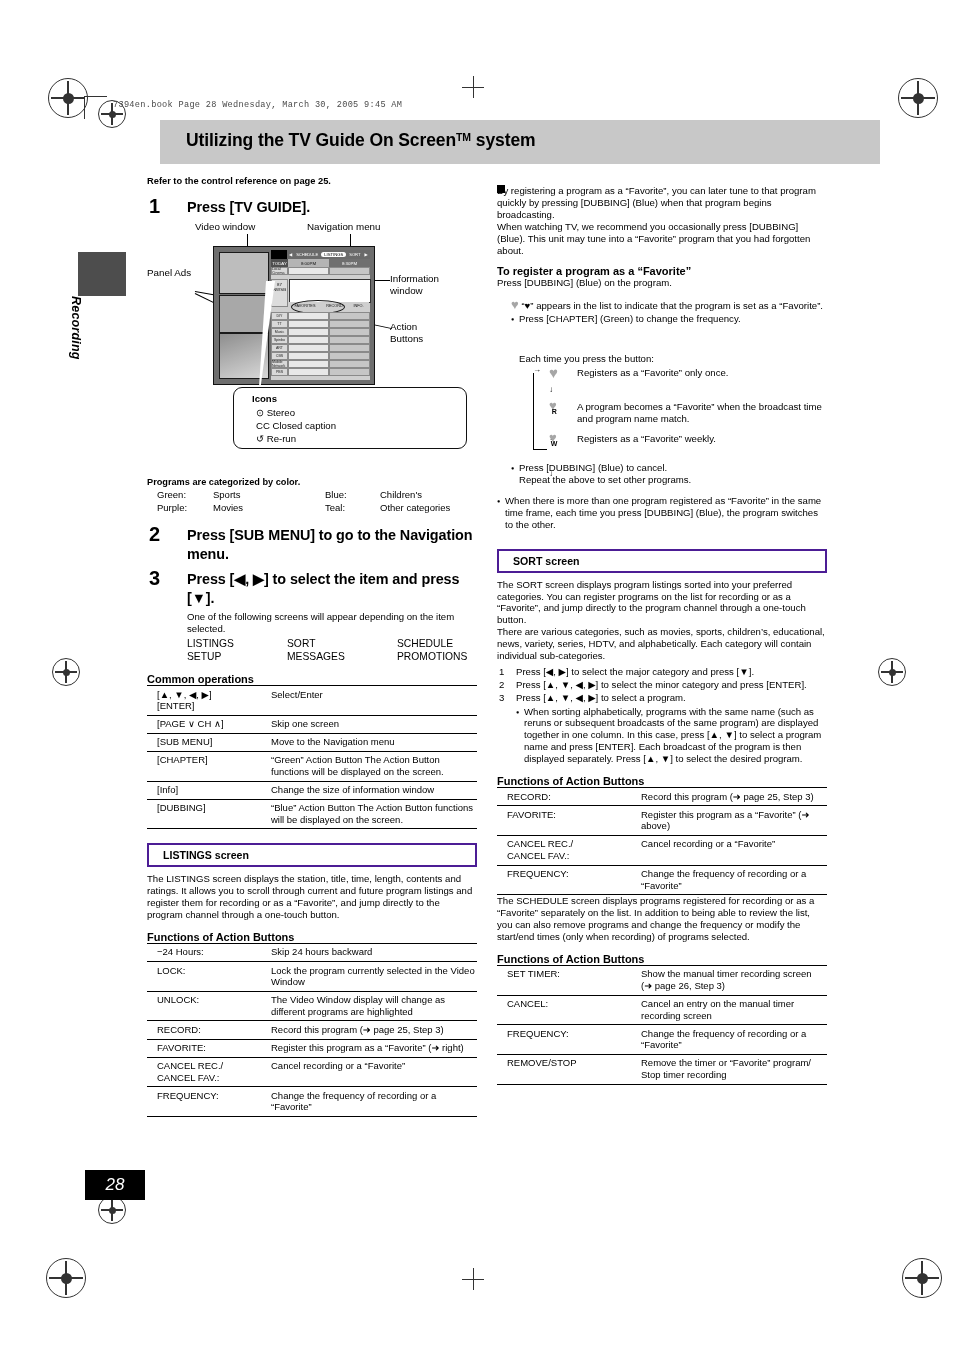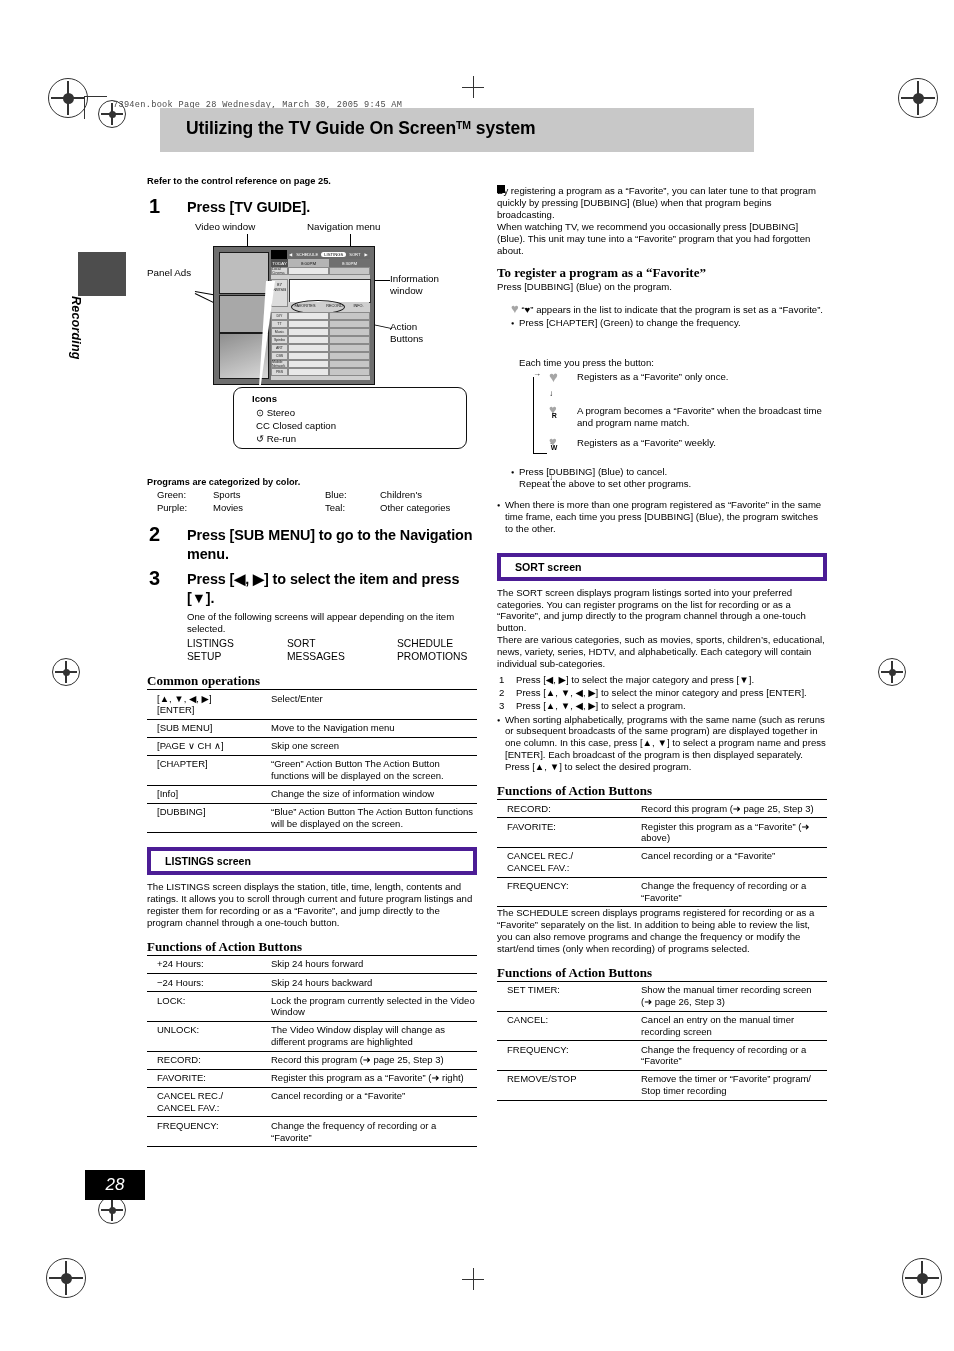--- a/index.html
+++ b/index.html
@@ -33,21 +33,21 @@
 
   
   .runhead {
     position:absolute; left:113px; top:100px;
     font-family:"Liberation Mono", monospace;
     font-size:8.6px; letter-spacing:0.3px; color:#4a4a4a; white-space:nowrap;
   }
 
   
   .titlebar {
-    position:absolute; left:160px; top:108px; width:594px; height:44px;
+    position:absolute; left:160px; top:120px; width:720px; height:44px;
     background:#c8c8c8;
   }
   .titlebar h1 {
     margin:0; position:absolute; left:26px; top:10px;
     font-size:17.5px; font-weight:bold; letter-spacing:-0.1px;
   }
   .titlebar h1 sup { font-size:10.5px; vertical-align:5px; }
 
   
   .sidetab {
@@ -89,26 +89,26 @@
   .step .head {
     font-size:14.4px; font-weight:bold; line-height:19px; letter-spacing:-0.1px;
   }
   .step .sub { font-size:9.6px; line-height:11.8px; margin-top:3px; }
 
   .screenlist { display:grid; grid-template-columns:100px 110px 120px;
                 font-size:10.3px; line-height:13.2px; margin-top:2px; }
 
   
   .boxhead {
-    border:4px solid #4c1d95; padding:4px 0 4px 14px;
+    border:2px solid #4c1d95; padding:4px 0 4px 14px;
     font-size:10.6px; font-weight:bold; margin:14px 0 6px 0;
   }
 
   
-  .subhead { font-size:13px; font-weight:bold; margin:10px 0 0 0;font-family:Liberation Serif, serif; }
+  .subhead { font-size:11px; font-weight:bold; margin:10px 0 0 0; }
   table.t { width:100%; border-collapse:collapse; font-size:9.5px; }
   table.t td { padding:2.5px 2px 3px 0; vertical-align:top; line-height:11.6px;
                border-bottom:0.9px solid #000; }
   table.t tr:first-child td { border-top:0.9px solid #000; }
   table.t td.k { width:112px; padding-left:10px; }
   table.t.wide td.k { width:132px; }
 
   
   ul.b { list-style:none; margin:0; padding:0; }
   ul.b li { position:relative; padding-left:8px; font-size:9.6px;
@@ -402,26 +402,26 @@
 
     <p class="subhead">Common operations</p>
     <table class="t">
       <tbody>
           <tr>
             <td class="k" style="white-space:pre-line;">[▲, ▼, ◀, ▶]
 [ENTER]</td>
             <td>Select/Enter</td>
           </tr>
       <tr>
+            <td class="k">[PAGE ∨ CH ∧]</td>
+            <td>Skip one screen</td>
+          </tr>
+      <tr>
             <td class="k">[SUB MENU]</td>
             <td>Move to the Navigation menu</td>
-          </tr>
-      <tr>
-            <td class="k">[PAGE ∨ CH ∧]</td>
-            <td>Skip one screen</td>
           </tr>
       <tr>
             <td class="k">[CHAPTER]</td>
             <td>“Green” Action Button
 The Action Button functions will be displayed on the screen.</td>
           </tr>
       <tr>
             <td class="k">[Info]</td>
             <td>Change the size of information window</td>
           </tr>
@@ -432,24 +432,20 @@
           </tr>
     </tbody>
       </table>
 
     <div class="boxhead">LISTINGS screen</div>
     <p class="body">The LISTINGS screen displays the station, title, time, length, contents and ratings. It allows you to scroll through current and future program listings and register them for recording or as a “Favorite”, and jump directly to the program channel through a one-touch button.</p>
 
     <p class="subhead">Functions of Action Buttons</p>
     <table class="t">
       <tbody>
-          <tr>
-            <td class="k">+24 Hours:</td>
-            <td>Skip 24 hours forward</td>
-          </tr>
       <tr>
             <td class="k">−24 Hours:</td>
             <td>Skip 24 hours backward</td>
           </tr>
       <tr>
             <td class="k">LOCK:</td>
             <td>Lock the program currently selected in the Video Window</td>
           </tr>
       <tr>
             <td class="k">UNLOCK:</td>
@@ -539,21 +535,21 @@
 
     <div class="boxhead" style="margin-top:18px;">SORT screen</div>
     <p class="body">The SORT screen displays program listings sorted into your preferred categories. You can register programs on the list for recording or as a “Favorite”, and jump directly to the program channel through a one-touch button.</p>
     <p class="body">There are various categories, such as movies, sports, children’s, educational, news, variety, series, HDTV, and alphabetically. Each category will contain individual sub-categories.</p>
 
     <ol class="n">
       <li><span class="ix">1</span><span>Press [◀, ▶] to select the major category and press [▼].</span></li>
       <li><span class="ix">2</span><span>Press [▲, ▼, ◀, ▶] to select the minor category and press [ENTER].</span></li>
       <li><span class="ix">3</span><span>Press [▲, ▼, ◀, ▶] to select a program.</span></li>
     </ol>
-    <ul class="b" style="">
+    <ul class="b" style="margin-left:19px;">
       <li>When sorting alphabetically, programs with the same name (such as reruns or subsequent broadcasts of the same program) are displayed together in one column. In this case, press [▲, ▼] to select a program name and press [ENTER]. Each broadcast of the program is then displayed separately. Press [▲, ▼] to select the desired program.</li>
     </ul>
 
     <p class="subhead">Functions of Action Buttons</p>
     <table class="t wide">
       <tbody>
           <tr>
             <td class="k">RECORD:</td>
             <td>Record this program (➜ page 25, Step 3)</td>
           </tr>

